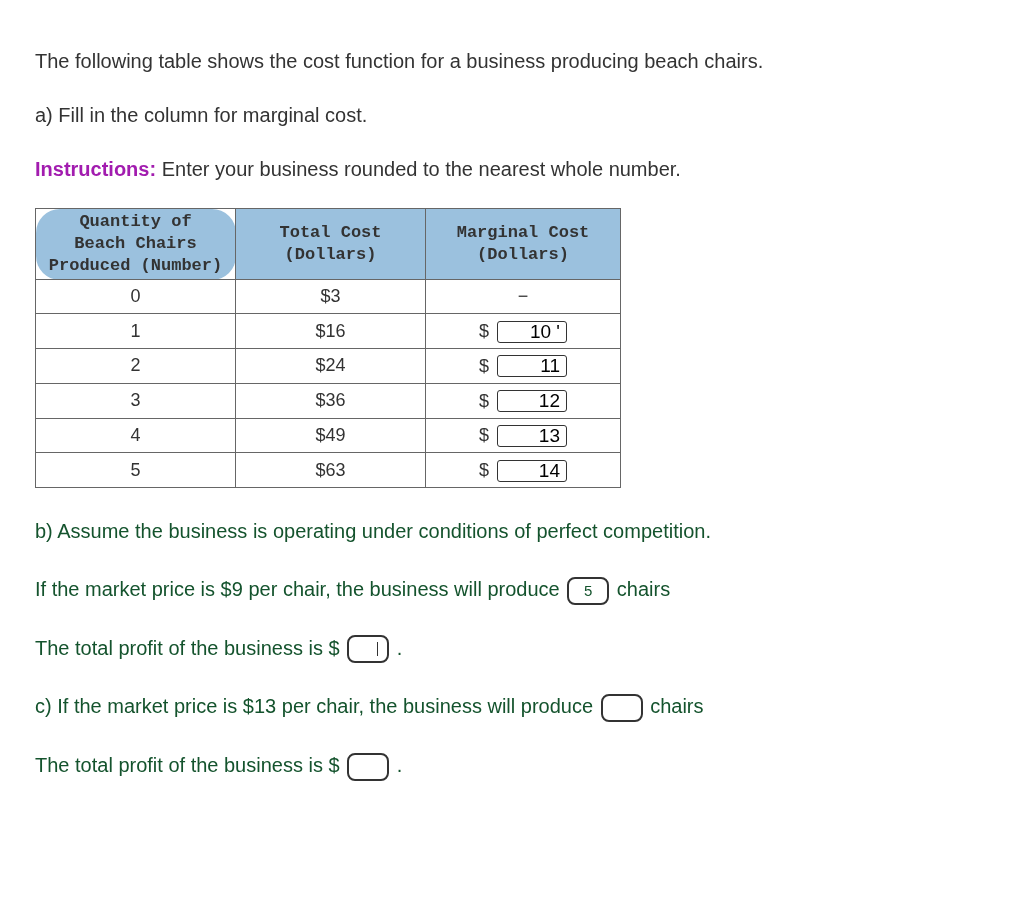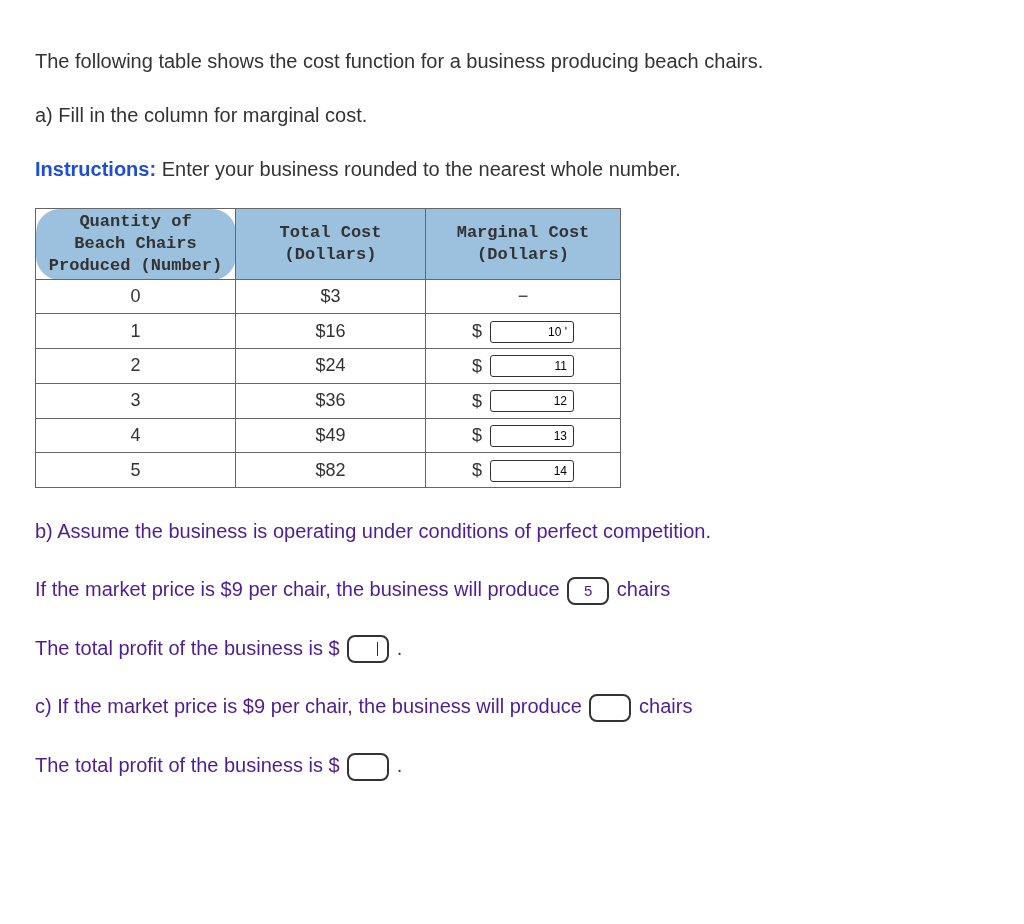--- a/index.html
+++ b/index.html
@@ -12,21 +12,21 @@
       margin: 0;
       padding: 30px 35px;
       line-height: 1.5;
       width: 1024px;
     }
     p {
       margin: 16px 0 24px 0;
       color: #333;
     }
     .instructions-label {
-      color: #1d4ed8;
+      color: #a21caf;
       font-weight: bold;
     }
     table.cost-table {
       border-collapse: collapse;
       margin: 10px 0 28px 0;
     }
     table.cost-table th {
       background-color: #9bc1de;
       font-family: 'Courier New', monospace;
       font-weight: bold;
@@ -52,25 +52,25 @@
       position: relative;
     }
     .mc-dollar {
       display: inline-block;
       font-family: -apple-system, Arial, sans-serif;
       font-size: 18px;
       margin-right: 8px;
       vertical-align: middle;
     }
     .mc-input {
-      width: 84px;
+      width: 70px;
       height: 22px;
       border: 1px solid #333;
       border-radius: 3px;
-      font-size: 12px;
+      font-size: 19px;
       text-align: right;
       padding: 0 6px 0 20px;
       font-family: Arial, sans-serif;
       vertical-align: middle;
     }
     .inline-input {
       display: inline-block;
       width: 42px;
       height: 28px;
       border: 2px solid #333;
@@ -89,21 +89,21 @@
       content: "";
       position: absolute;
       right: 9px;
       top: 5px;
       width: 1.5px;
       height: 14px;
       background: #333;
     }
     .question-line {
       margin: 0 0 28px 0;
-      color: #4c1d95;
+      color: #14532d;
     }
   </style>
 </head>
 <body>
 
 <p>The following table shows the cost function for a business producing beach chairs.</p>
 
 <p>a) Fill in the column for marginal cost.</p>
 
 <p>
@@ -151,37 +151,37 @@
     </tr>
     <tr>
       <td>4</td>
       <td>$49</td>
       <td class="mc-cell">
         <span class="mc-dollar">$</span><input class="mc-input" value="13" style="">
       </td>
     </tr>
     <tr>
       <td>5</td>
-      <td>$82</td>
+      <td>$63</td>
       <td class="mc-cell">
         <span class="mc-dollar">$</span><input class="mc-input" value="14" style="">
       </td>
     </tr>
   </tbody>
 </table>
 
 <p class="question-line">b) Assume the business is operating under conditions of perfect competition.</p>
 
 <p class="question-line">
   <span>If the market price is $9 per chair, the business will produce </span><span class="inline-input">5</span><span> chairs</span>
 </p>
 
 <p class="question-line">
   <span>The total profit of the business is $ </span><span class="inline-input active"></span><span> .</span>
 </p>
 
 <p class="question-line">
-  <span>c) If the market price is $9 per chair, the business will produce </span><span class="inline-input"></span><span> chairs</span>
+  <span>c) If the market price is $13 per chair, the business will produce </span><span class="inline-input"></span><span> chairs</span>
 </p>
 
 <p class="question-line">
   <span>The total profit of the business is $ </span><span class="inline-input"></span><span> .</span>
 </p>
 
 </body></html>

